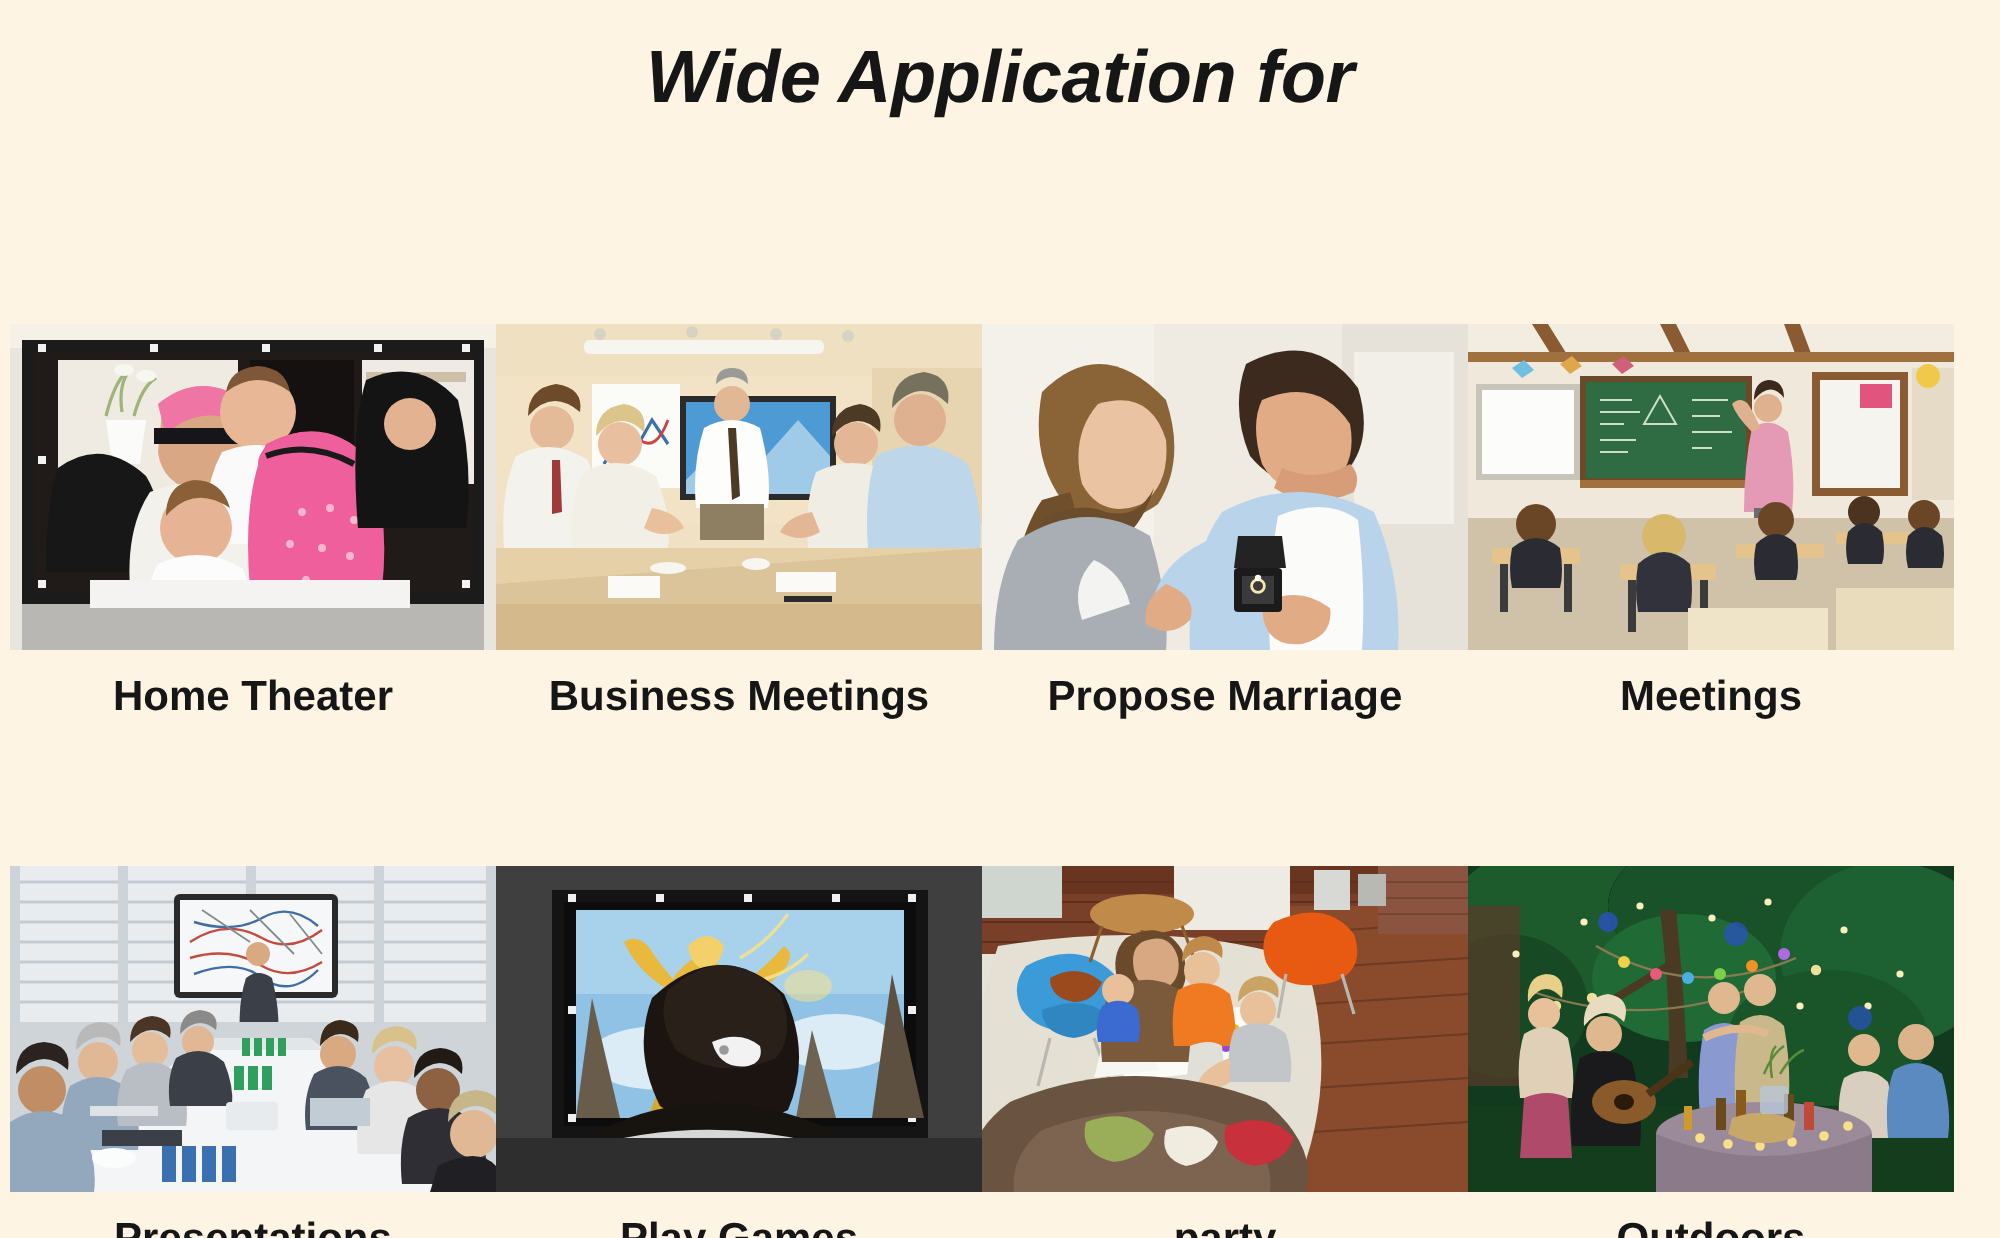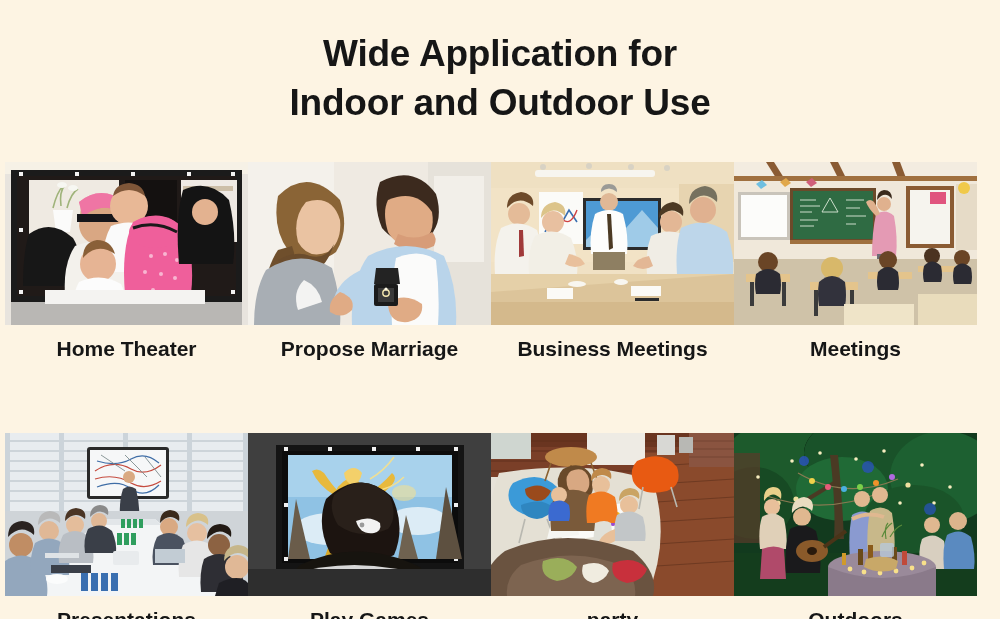--- a/index.html
+++ b/index.html
@@ -11,24 +11,25 @@
     height: 619px;
     background: #fdf4e3;
     font-family: "Liberation Sans", "DejaVu Sans", sans-serif;
     overflow: hidden;
     position: relative;
   }
 
   
   .title-block {
     position: absolute;
-    top: 29px;
+    top: 14px;
     left: 0;
     width: 1000px;
     text-align: center;
+    font-style: italic;
   }
   .title-line {
     display: block;
     font-size: 37px;
     font-weight: 700;
     line-height: 49px;
     color: #161616;
     letter-spacing: -0.2px;
     font-stretch: condensed;
   }
@@ -74,21 +75,20 @@
     padding-top: 9px;
     font-stretch: condensed;
     white-space: nowrap;
   }
 </style>
 </head>
 <body>
 
 <div class="title-block">
   <span class="title-line">Wide Application for</span>
-  <span class="title-line">Indoor and Outdoor Use</span>
 </div>
 
 <div class="grid">
 
   <div class="row row-1">
 
     <div class="cell">
       <div class="photo">
         <svg viewBox="0 0 243 163" preserveAspectRatio="none">
           <rect x="0" y="0" width="243" height="163" fill="#e8e4de"></rect>
@@ -158,56 +158,20 @@
           <rect x="6" y="140" width="231" height="23" fill="#b9b7b4"></rect>
           <rect x="40" y="128" width="160" height="14" fill="#f4f3f1"></rect>
         </svg>
       </div>
       <span class="caption">Home Theater</span>
     </div>
 
     <div class="cell">
       <div class="photo">
         <svg viewBox="0 0 243 163" preserveAspectRatio="none">
-          <rect x="0" y="0" width="243" height="163" fill="#efeae2"></rect>
-          <rect x="0" y="0" width="86" height="163" fill="#f4f1eb"></rect>
-          <rect x="180" y="0" width="63" height="163" fill="#e6e2da"></rect>
-          <rect x="186" y="14" width="50" height="86" fill="#f2efe9"></rect>
-
-          <path d="M30 34 q30 -30 62 4 q10 30 -4 52 q-24 18 -48 -2 q-16 -22 -10 -54 z" fill="#8a6436"></path>
-          <path d="M58 40 q26 -8 34 18 q2 22 -12 32 q-20 8 -30 -10 q-6 -24 8 -40 z" fill="#eac3a2"></path>
-          <path d="M44 84 q10 30 4 66 l-34 0 q2 -42 16 -62 z" fill="#6f4f2c"></path>
-          <path d="M86 82 q-8 26 -26 30 q-22 2 -30 -14 q18 -10 32 -4 q16 4 24 -12 z" fill="#6b4c2c"></path>
-          <path d="M18 108 q34 -22 66 -2 q10 34 8 57 h-86 q0 -34 12 -55 z" fill="#a8aeb4"></path>
-          <path d="M56 118 q14 6 18 22 l-24 8 q-6 -18 6 -30 z" fill="#f3f3f2"></path>
-
-          <path d="M132 20 q34 -18 56 12 q8 26 -6 42 q-28 16 -48 -8 q-10 -24 -2 -46 z" fill="#3c2a1e"></path>
-          <path d="M140 38 q28 -12 44 12 q4 22 -12 32 q-22 6 -32 -12 q-6 -20 0 -32 z" fill="#e0ab85"></path>
-          <path d="M150 72 q18 8 34 -2 q6 6 2 14 q-22 10 -40 -2 z" fill="#d79c78"></path>
-          <path d="M120 94 q38 -20 76 0 q14 32 12 69 h-104 q-2 -44 16 -69 z" fill="#b9d4ea"></path>
-          <path d="M148 96 q24 -10 40 2 q4 34 2 65 h-46 q-2 -36 4 -67 z" fill="#fbfbfa"></path>
-
-          <path d="M118 106 q-26 10 -32 30 q14 12 34 0 q10 -16 -2 -30 z" fill="#b9d4ea"></path>
-          <path d="M92 130 q-12 8 -10 20 q12 8 22 -2 q4 -12 -12 -18 z" fill="#e0ab85"></path>
-
-          <path d="M140 140 q18 -10 34 2 q2 14 -14 18 q-20 2 -20 -20 z" fill="#e0ab85"></path>
-
-          <rect x="126" y="122" width="24" height="22" rx="2" fill="#1b1b1b"></rect>
-          <path d="M126 122 l2 -16 l22 0 l2 16 z" fill="#232323"></path>
-          <rect x="130" y="126" width="16" height="14" fill="#3a3a3a"></rect>
-          <circle cx="138" cy="131" r="3.2" fill="none" stroke="#f6e9b0" stroke-width="1.4"></circle>
-          <circle cx="138" cy="127" r="1.6" fill="#fffbe8"></circle>
-        </svg>
-      </div>
-      <span class="caption">Propose Marriage</span>
-    </div>
-
-    <div class="cell">
-      <div class="photo">
-        <svg viewBox="0 0 243 163" preserveAspectRatio="none">
           <rect x="0" y="0" width="243" height="163" fill="#f0e1c4"></rect>
           <rect x="0" y="0" width="243" height="26" fill="#efe0c2"></rect>
 
           <rect x="44" y="8" width="120" height="7" rx="3" fill="#f7f5ef"></rect>
           <g fill="#d8d2c4">
               <circle cx="52" cy="5" r="3"></circle>
               <circle cx="98" cy="4" r="3"></circle>
               <circle cx="140" cy="5" r="3"></circle>
               <circle cx="176" cy="6" r="3"></circle>
             </g>
@@ -253,20 +217,56 @@
           <path d="M190 66 q24 -12 46 4 q8 24 6 42 h-56 q-2 -28 4 -46 z" fill="#bdd6ea"></path>
 
           <ellipse cx="86" cy="122" rx="9" ry="3" fill="#f8f6f0"></ellipse>
           <ellipse cx="130" cy="120" rx="7" ry="3" fill="#f8f6f0"></ellipse>
           <rect x="56" y="126" width="26" height="11" fill="#fbfaf6"></rect>
           <rect x="140" y="124" width="30" height="10" fill="#fbfaf6"></rect>
           <rect x="144" y="136" width="24" height="3" fill="#2b2b2b"></rect>
         </svg>
       </div>
       <span class="caption">Business Meetings</span>
+    </div>
+
+    <div class="cell">
+      <div class="photo">
+        <svg viewBox="0 0 243 163" preserveAspectRatio="none">
+          <rect x="0" y="0" width="243" height="163" fill="#efeae2"></rect>
+          <rect x="0" y="0" width="86" height="163" fill="#f4f1eb"></rect>
+          <rect x="180" y="0" width="63" height="163" fill="#e6e2da"></rect>
+          <rect x="186" y="14" width="50" height="86" fill="#f2efe9"></rect>
+
+          <path d="M30 34 q30 -30 62 4 q10 30 -4 52 q-24 18 -48 -2 q-16 -22 -10 -54 z" fill="#8a6436"></path>
+          <path d="M58 40 q26 -8 34 18 q2 22 -12 32 q-20 8 -30 -10 q-6 -24 8 -40 z" fill="#eac3a2"></path>
+          <path d="M44 84 q10 30 4 66 l-34 0 q2 -42 16 -62 z" fill="#6f4f2c"></path>
+          <path d="M86 82 q-8 26 -26 30 q-22 2 -30 -14 q18 -10 32 -4 q16 4 24 -12 z" fill="#6b4c2c"></path>
+          <path d="M18 108 q34 -22 66 -2 q10 34 8 57 h-86 q0 -34 12 -55 z" fill="#a8aeb4"></path>
+          <path d="M56 118 q14 6 18 22 l-24 8 q-6 -18 6 -30 z" fill="#f3f3f2"></path>
+
+          <path d="M132 20 q34 -18 56 12 q8 26 -6 42 q-28 16 -48 -8 q-10 -24 -2 -46 z" fill="#3c2a1e"></path>
+          <path d="M140 38 q28 -12 44 12 q4 22 -12 32 q-22 6 -32 -12 q-6 -20 0 -32 z" fill="#e0ab85"></path>
+          <path d="M150 72 q18 8 34 -2 q6 6 2 14 q-22 10 -40 -2 z" fill="#d79c78"></path>
+          <path d="M120 94 q38 -20 76 0 q14 32 12 69 h-104 q-2 -44 16 -69 z" fill="#b9d4ea"></path>
+          <path d="M148 96 q24 -10 40 2 q4 34 2 65 h-46 q-2 -36 4 -67 z" fill="#fbfbfa"></path>
+
+          <path d="M118 106 q-26 10 -32 30 q14 12 34 0 q10 -16 -2 -30 z" fill="#b9d4ea"></path>
+          <path d="M92 130 q-12 8 -10 20 q12 8 22 -2 q4 -12 -12 -18 z" fill="#e0ab85"></path>
+
+          <path d="M140 140 q18 -10 34 2 q2 14 -14 18 q-20 2 -20 -20 z" fill="#e0ab85"></path>
+
+          <rect x="126" y="122" width="24" height="22" rx="2" fill="#1b1b1b"></rect>
+          <path d="M126 122 l2 -16 l22 0 l2 16 z" fill="#232323"></path>
+          <rect x="130" y="126" width="16" height="14" fill="#3a3a3a"></rect>
+          <circle cx="138" cy="131" r="3.2" fill="none" stroke="#f6e9b0" stroke-width="1.4"></circle>
+          <circle cx="138" cy="127" r="1.6" fill="#fffbe8"></circle>
+        </svg>
+      </div>
+      <span class="caption">Propose Marriage</span>
     </div>
 
     <div class="cell">
       <div class="photo">
         <svg viewBox="0 0 243 163" preserveAspectRatio="none">
           <rect x="0" y="0" width="243" height="163" fill="#eee6d6"></rect>
 
           <rect x="0" y="0" width="243" height="16" fill="#f3ece0"></rect>
           <path d="M40 0 l10 16 l-8 0 l-10 -16 z" fill="#8a5b33"></path>
           <path d="M104 0 l8 16 l-8 0 l-8 -16 z" fill="#8a5b33"></path>

